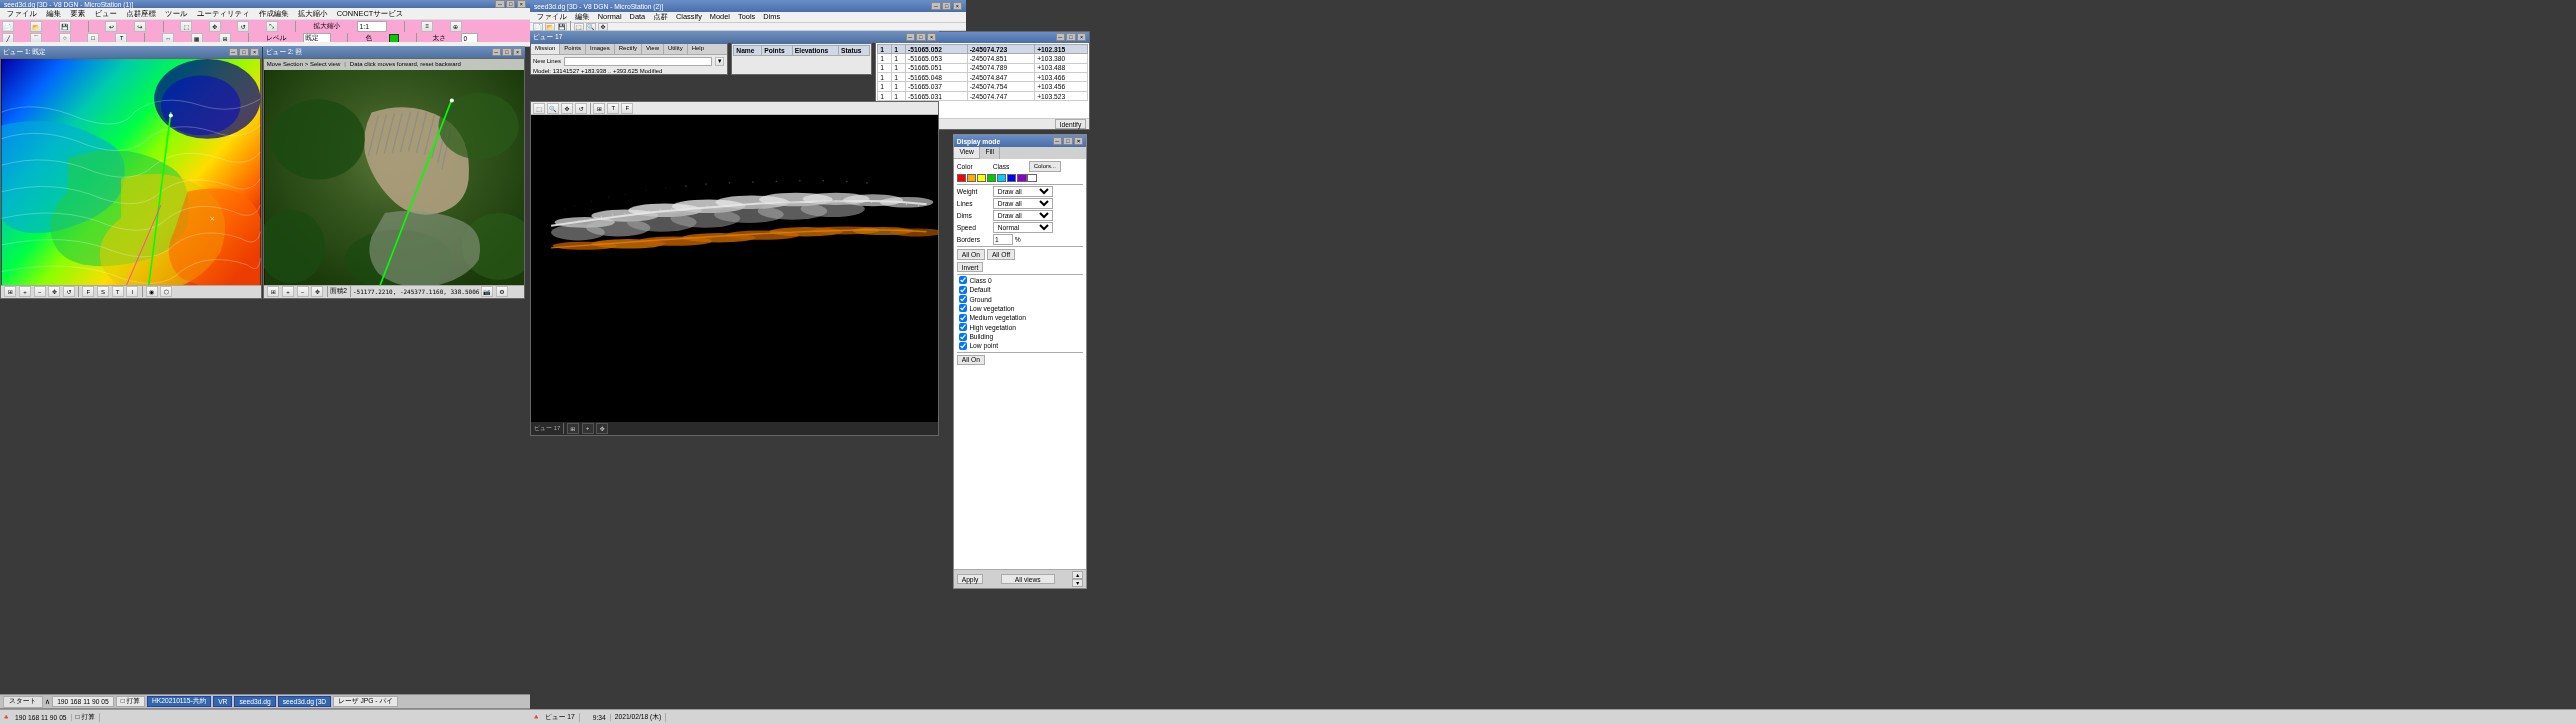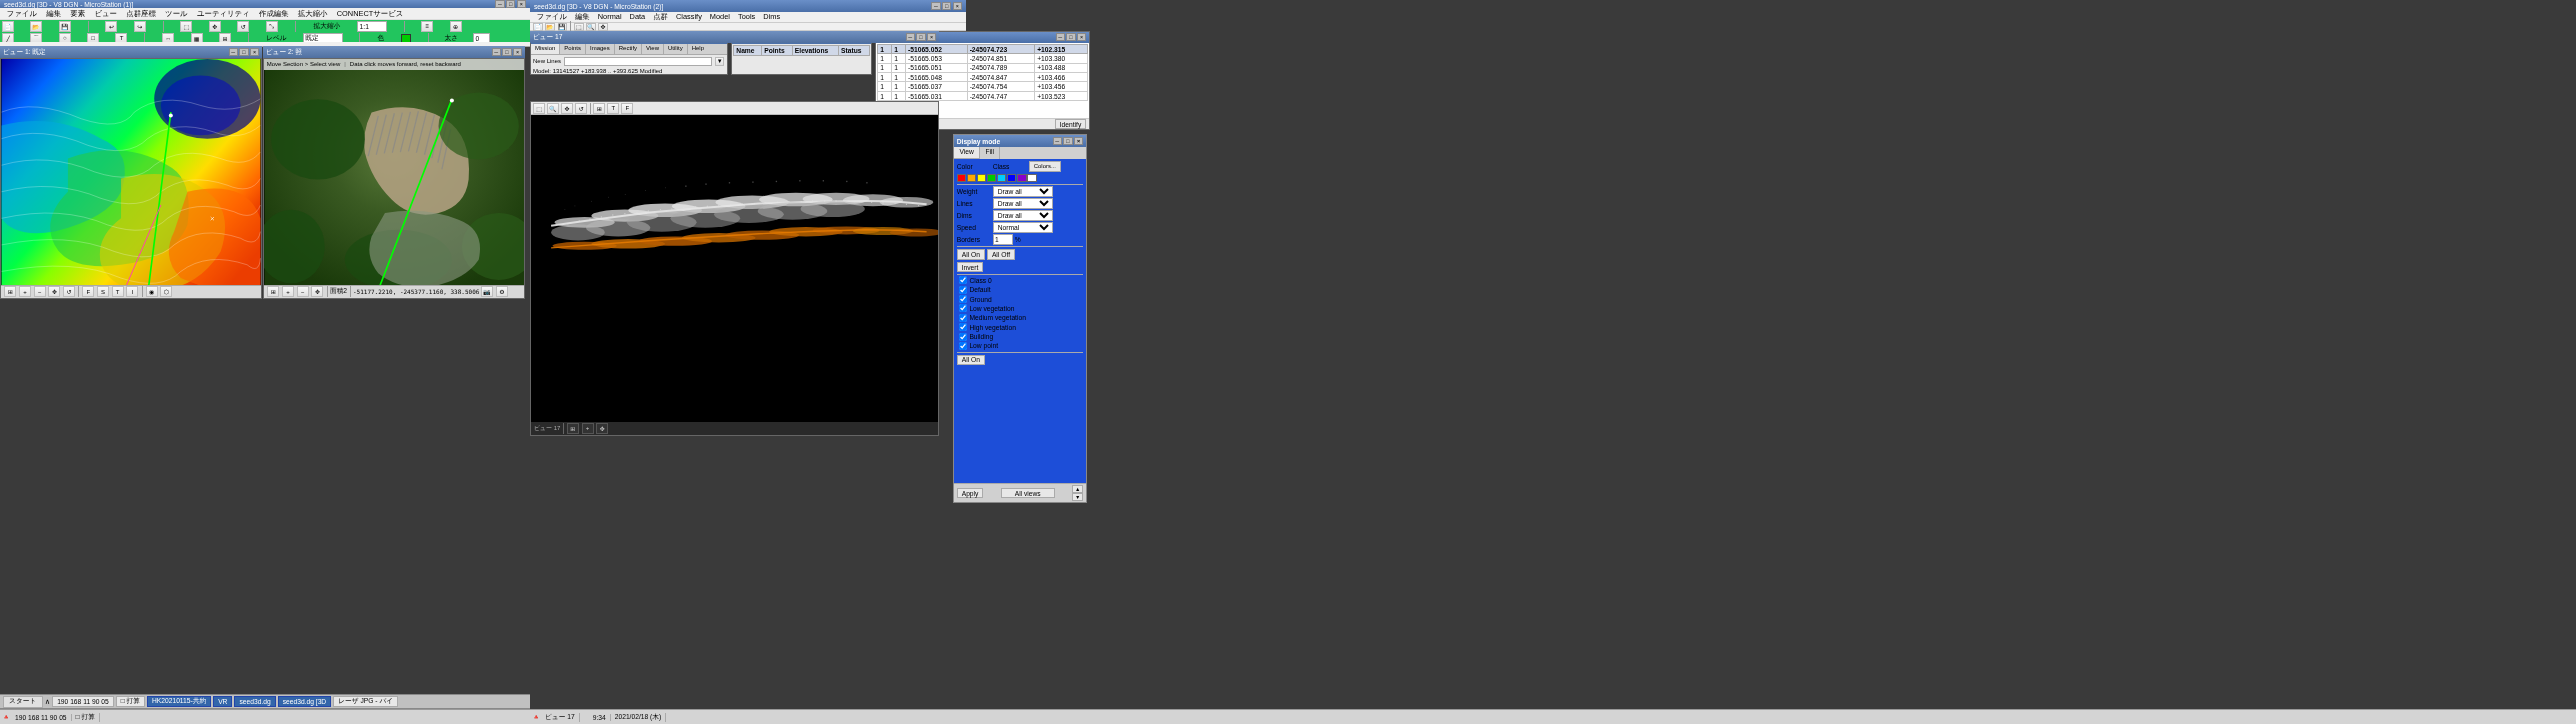--- a/index.html
+++ b/index.html
@@ -38,21 +38,21 @@
       font-size: 7.4px;
       cursor: pointer;
       white-space: nowrap;
     }
     .toolbar-row {
       display: flex;
       align-items: center;
       height: 14.8px;
       padding: 0 1.3px;
       gap: 15px;
-      background: #22c55e;
+      background: #f9a8d4;
     }
     .toolbar-sep {
       width: 0.7px; height: 10.7px;
       background: #999;
       margin: 0 1.3px;
     }
 
     
     .panel {
       position: absolute;
@@ -274,21 +274,21 @@
     <span class="tb">⌒</span>
     <span class="tb">○</span>
     <span class="tb">□</span>
     <span class="tb">T</span>
     <div class="toolbar-sep"></div>
     <span class="tb">↔</span>
     <span class="tb">▦</span>
     <span class="tb">⊞</span>
     <div class="toolbar-sep"></div>
     <span style="font-size:6.7px; padding:0 1.3px;">レベル</span>
-    <input class="small-input" style="width: 40px;" value="既定">
+    <input class="small-input" style="width: 28px;" value="既定">
     <div class="toolbar-sep"></div>
     <span style="font-size:6.7px; padding:0 1.3px;">色</span>
     <div style="width:10.7px;height:9.4px;background:#00cc00;border:0.7px solid #333;"></div>
     <div class="toolbar-sep"></div>
     <span style="font-size:6.7px;">太さ</span>
     <input class="small-input" style="width: 17px;" value="0">
   </div>
 </div>
 
 <div style="position:absolute; top:42px; left:0; width:530px; height:4.7px; background:#f0f0f0; border-bottom:0.7px solid #aaa;"></div>
@@ -738,21 +738,21 @@
 
   <div style="position:absolute; bottom:0; left:0; right:0; height:13.4px; background:#2a2a2a; display:flex; align-items:center; padding:0 2.7px; gap:1.3px;">
     <span style="color:#aaa;font-size:6px;">ビュー 17</span>
     <div class="toolbar-sep" style="background:#666;"></div>
     <span class="tb" style="background:#333;border-color:#555;color:#ccc;">⊞</span>
     <span class="tb" style="background:#333;border-color:#555;color:#ccc;">+</span>
     <span class="tb" style="background:#333;border-color:#555;color:#ccc;">✥</span>
   </div>
 </div>
 
-<div style="position:absolute; top:134px; left:953px; width:134px; height:369px; background:#1d4ed8; border:1.3px solid #888;">
+<div style="position:absolute; top:134px; left:953px; width:134px; height:455px; background:#ffffff; border:1.3px solid #888;">
   <div class="window-titlebar">
     <span>Display mode</span>
     <div style="display:flex;gap:1.3px;">
       <span class="panel-titlebar-btn">─</span>
       <span class="panel-titlebar-btn">□</span>
       <span class="panel-titlebar-btn">×</span>
     </div>
   </div>
 
   <div style="display:flex; height:12px; background:#d0d0d0;">

